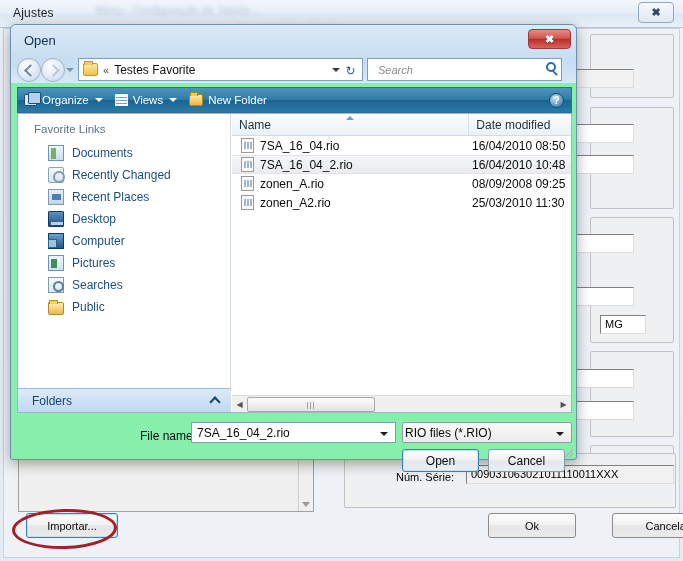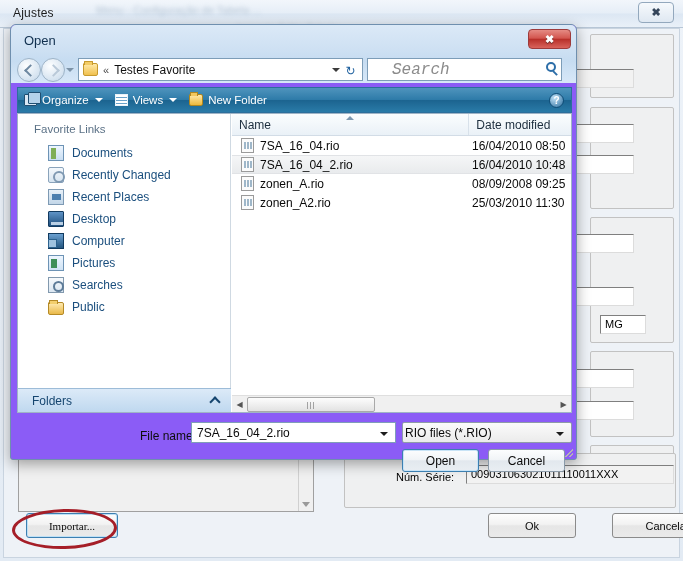--- a/index.html
+++ b/index.html
@@ -106,38 +106,37 @@
   .winbtn {
     position: absolute; height: 25px;
     background: linear-gradient(#fdfdfd 0%, #f2f2f2 45%, #e6e6e6 52%, #eaeaea 100%);
     border: 1px solid #8b8b8b; border-radius: 3px;
     display: flex; align-items: center; justify-content: center;
     font-size: 11px; color: #0b0b0b;
   }
   .winbtn.focus {
     border-color: #3c7fb1;
     box-shadow: inset 0 0 0 1px #bfe0f5;
-    font-family: Liberation Serif, serif;
   }
 
   
   .annot-ellipse {
     position: absolute;
     left: 12px; top: 509px; width: 105px; height: 40px;
     border: 3px solid #a51e28;
     border-radius: 50%;
     transform: rotate(-1.5deg);
     pointer-events: none;
   }
 
   
   #open-dialog {
     position: absolute; left: 10px; top: 24px;
     width: 567px; height: 436px;
-    background: #8b5cf6;
+    background: #86efac;
     border: 1px solid #6f8fae;
     border-radius: 6px 6px 3px 3px;
     box-shadow: 0 4px 14px rgba(0,0,0,.35);
   }
   .dlg-glass {
     position: absolute; left: 0; top: 0; width: 100%; height: 58px;
     background: linear-gradient(#dbe9f7 0%, #cfe1f3 40%, #c6dcf1 62%, #d8e8f8 100%);
     border-radius: 5px 5px 0 0;
   }
   .dlg-title {
@@ -218,21 +217,21 @@
     width: 19px; height: 19px;
     display: flex; align-items: center; justify-content: center;
     color: #1c5f9e; font-size: 12px;
   }
   .searchbox {
     width: 195px; height: 23px; margin-left: 4px;
     background: #ffffff; border: 1px solid #7d9db8;
     position: relative; display: flex; align-items: center;
   }
   .searchbox .ph {
-    margin-left: 24px; font-size: 16px; color: #8b8b8b; font-style: italic; font-family: Liberation Mono, monospace;
+    margin-left: 10px; font-size: 11px; color: #8b8b8b; font-style: italic;
   }
   .search-ico {
     position: absolute; right: 5px; top: 3px;
     width: 10px; height: 10px; border: 2px solid #2d6ea8; border-radius: 50%;
   }
   .search-ico::after {
     content: ""; position: absolute; right: -4px; bottom: -4px;
     width: 6px; height: 2px; background: #2d6ea8;
     transform: rotate(45deg);
   }

